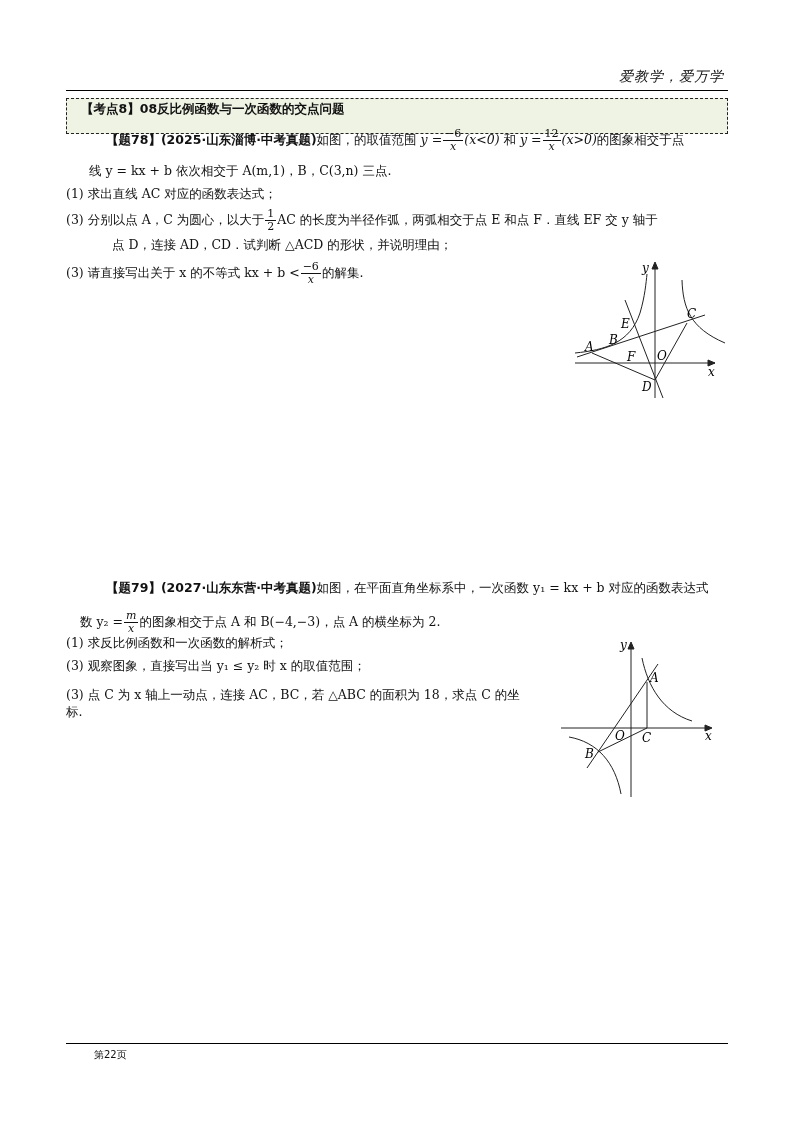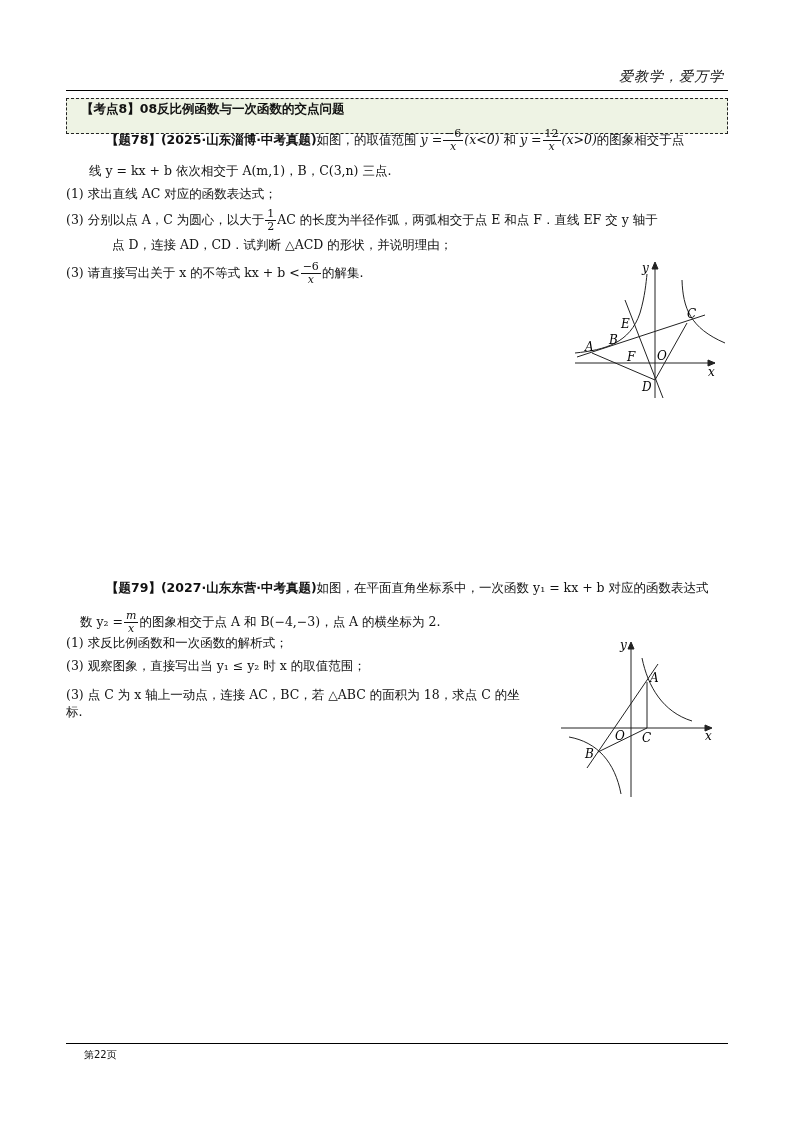--- a/index.html
+++ b/index.html
@@ -14,21 +14,21 @@
          line-height:20px; padding-left:14px; }
   .q { position:absolute; left:66px; width:662px; font-size:12.5px; line-height:1.2; }
   .line { position:absolute; white-space:nowrap; }
   .qtag { font-family:"DejaVu Sans", sans-serif; font-weight:bold;margin-left:40px; }
   .m { font-style:italic; font-family:"DejaVu Serif", serif; }
   .frac { display:inline-block; vertical-align:middle; text-align:center; font-size:11px; line-height:1.05; margin:0 1px; }
   .frac .num { display:block; border-bottom:1px solid #111; padding:0 2px; }
   .frac .den { display:block; font-style:italic; }
   .diagram { position:absolute; }
   .footer-rule { position:absolute; left:66px; right:66px; top:1043px; border-top:1.5px solid #000; }
-  .footer-page { position:absolute; left:84px; top:1048px; font-size:10px; font-family:"DejaVu Sans", sans-serif; }
+  .footer-page { position:absolute; left:94px; top:1048px; font-size:10px; font-family:"DejaVu Sans", sans-serif; }
   svg text { font-family:"DejaVu Serif", serif; font-style:italic; font-size:12px; }
 </style>
 </head>
 <body>
 
 <div class="header-slogan">爱教学，爱万学</div>
 <div class="header-rule"></div>
 
 <div class="section-box">
   <span>【考点8】08反比例函数与一次函数的交点问题</span>

